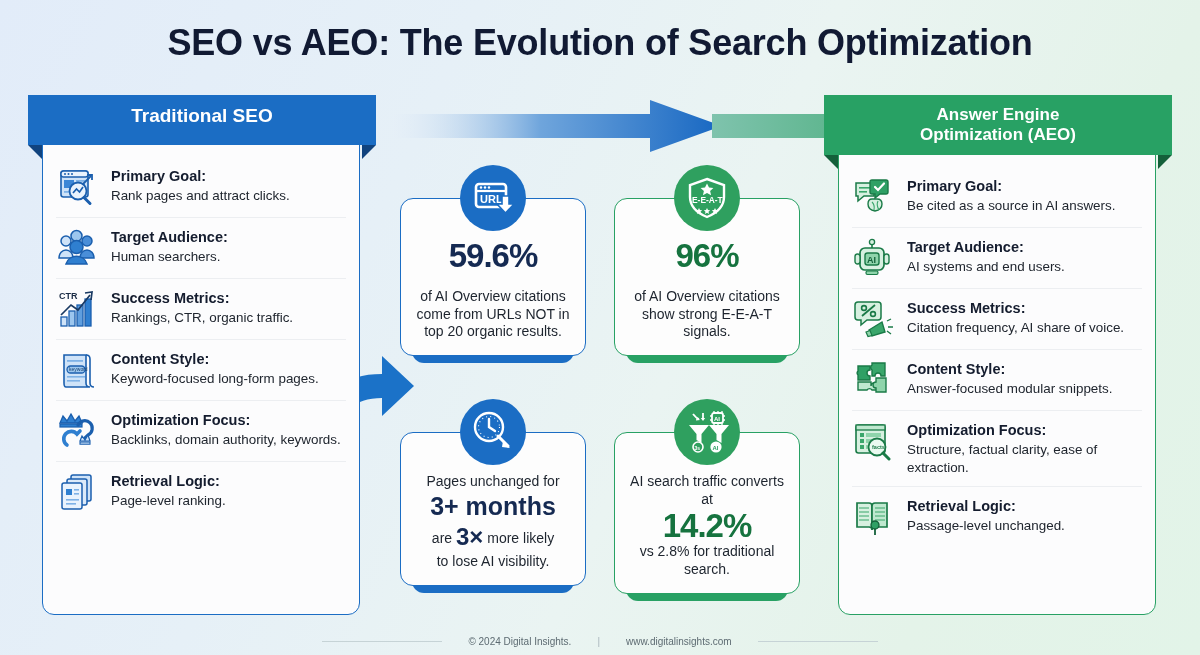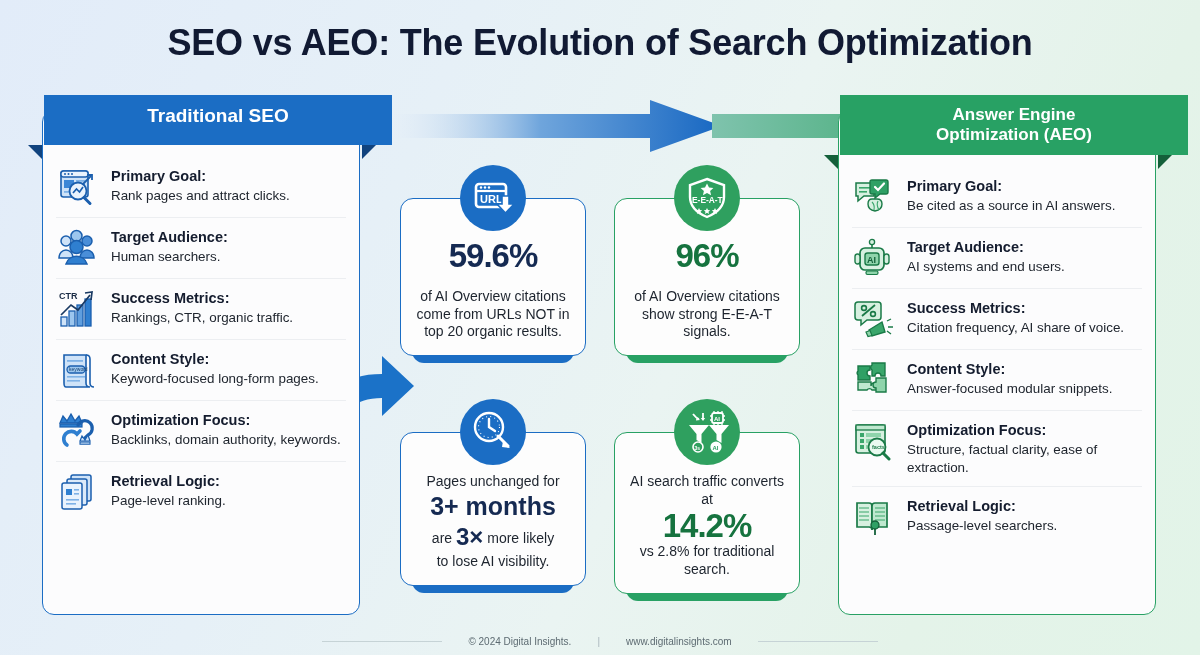--- a/index.html
+++ b/index.html
@@ -24,21 +24,21 @@
   .panel-right{left:824px;}
 
   .panel-body{
     position:absolute;left:14px;top:15px;width:318px;height:505px;
     background:#fcfcfd;border-radius:12px;box-sizing:border-box;
   }
   .panel-left .panel-body{border:1.6px solid #1b6dc4;}
   .panel-right .panel-body{border:1.6px solid #28a164;}
 
   .ribbon{
-    position:absolute;left:16px;top:0;width:348px;box-sizing:border-box;
+    position:absolute;left:0;top:0;width:348px;box-sizing:border-box;
     padding:10px 8px 11px;text-align:center;color:#fff;
     font-weight:bold;line-height:1.18;z-index:4;
   }
   .panel-left .ribbon{background:#1b6dc4;font-size:19px;height:50px;}
   .panel-right .ribbon{background:#28a164;font-size:17px;height:60px;}
 
   .fold{position:absolute;width:14px;height:14px;z-index:3;}
   .panel-left  .fold{background:#11437e;}
   .panel-right .fold{background:#14603a;}
   .panel-left  .fold.l{left:0;}
@@ -353,21 +353,21 @@
       <div class="item">
         <svg class="ic" viewBox="0 0 42 40">
           <path d="M3,6 h12 q3,0 3,3 v24 q0,-3 -3,-3 h-12 Z" fill="#d7f0e0" stroke="#1a7a47" stroke-width="1.7"></path>
           <path d="M33,6 h-12 q-3,0 -3,3 v24 q0,-3 3,-3 h12 Z" fill="#bfe8cf" stroke="#1a7a47" stroke-width="1.7"></path>
           <path d="M5,11 h10 M5,15 h10 M5,19 h10 M5,23 h10 M21,11 h10 M21,15 h10 M21,19 h10 M21,23 h10" stroke="#3aa66b" stroke-width="1.1"></path>
           <circle cx="21" cy="28" r="4" fill="#2fa065" stroke="#14603a" stroke-width="1.3"></circle>
           <path d="M21,32 v6" stroke="#14603a" stroke-width="1.8"></path>
         </svg>
         <div class="tx">
           <div class="hd">Retrieval Logic:</div>
-          <div class="bd">Passage-level searchers.</div>
+          <div class="bd">Passage-level unchanged.</div>
         </div>
       </div>
 
     </div>
   </div>
 
   <div class="card blue c1">
     <div class="shadowbar"></div>
     <div class="badge">
       <svg width="44" height="44" viewBox="0 0 44 44">

